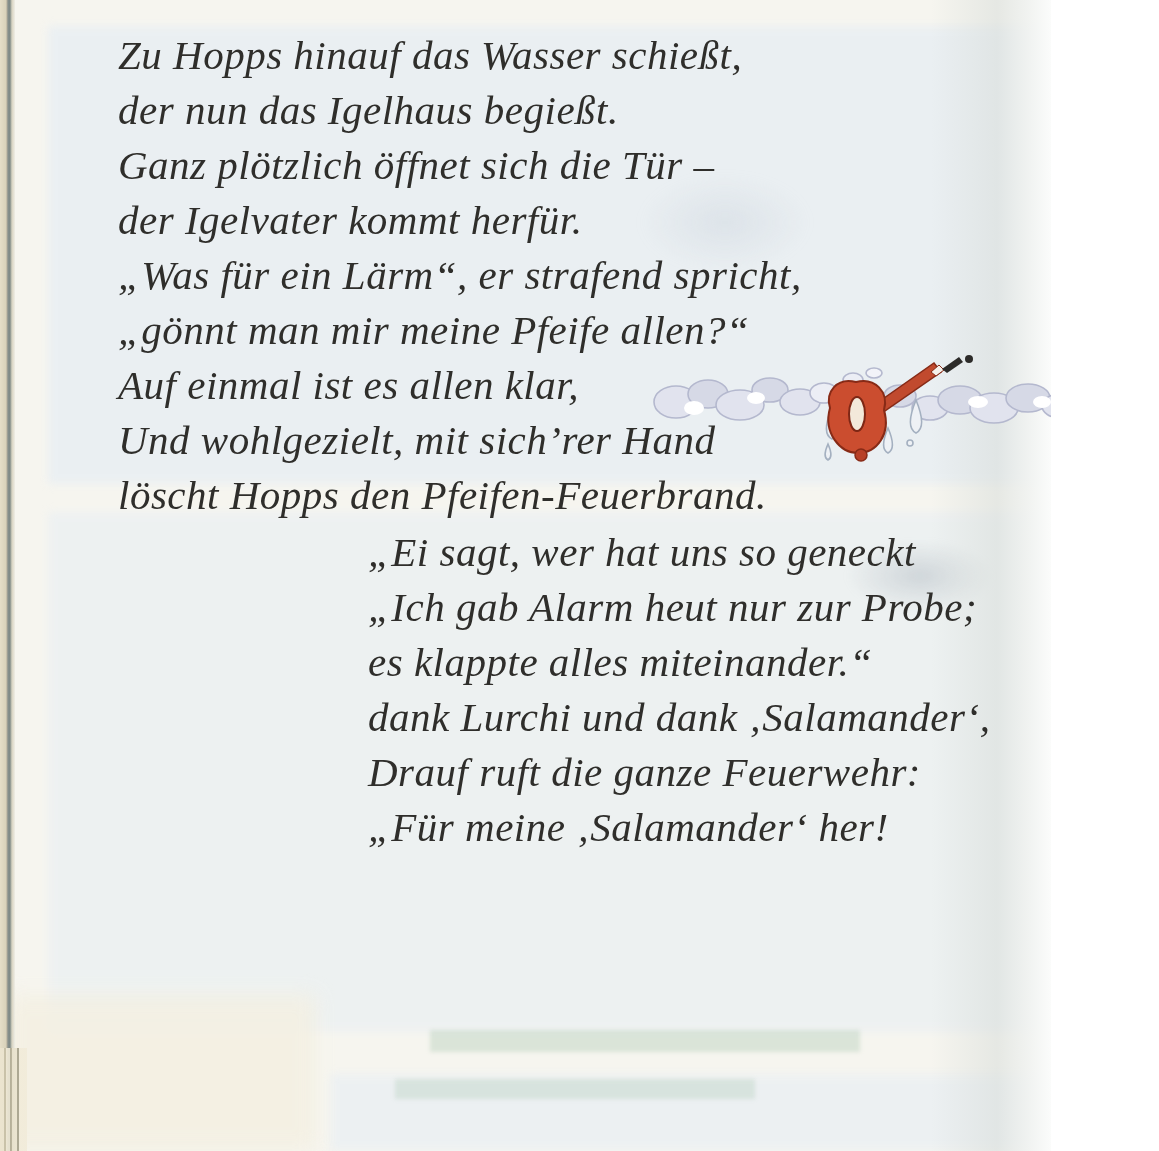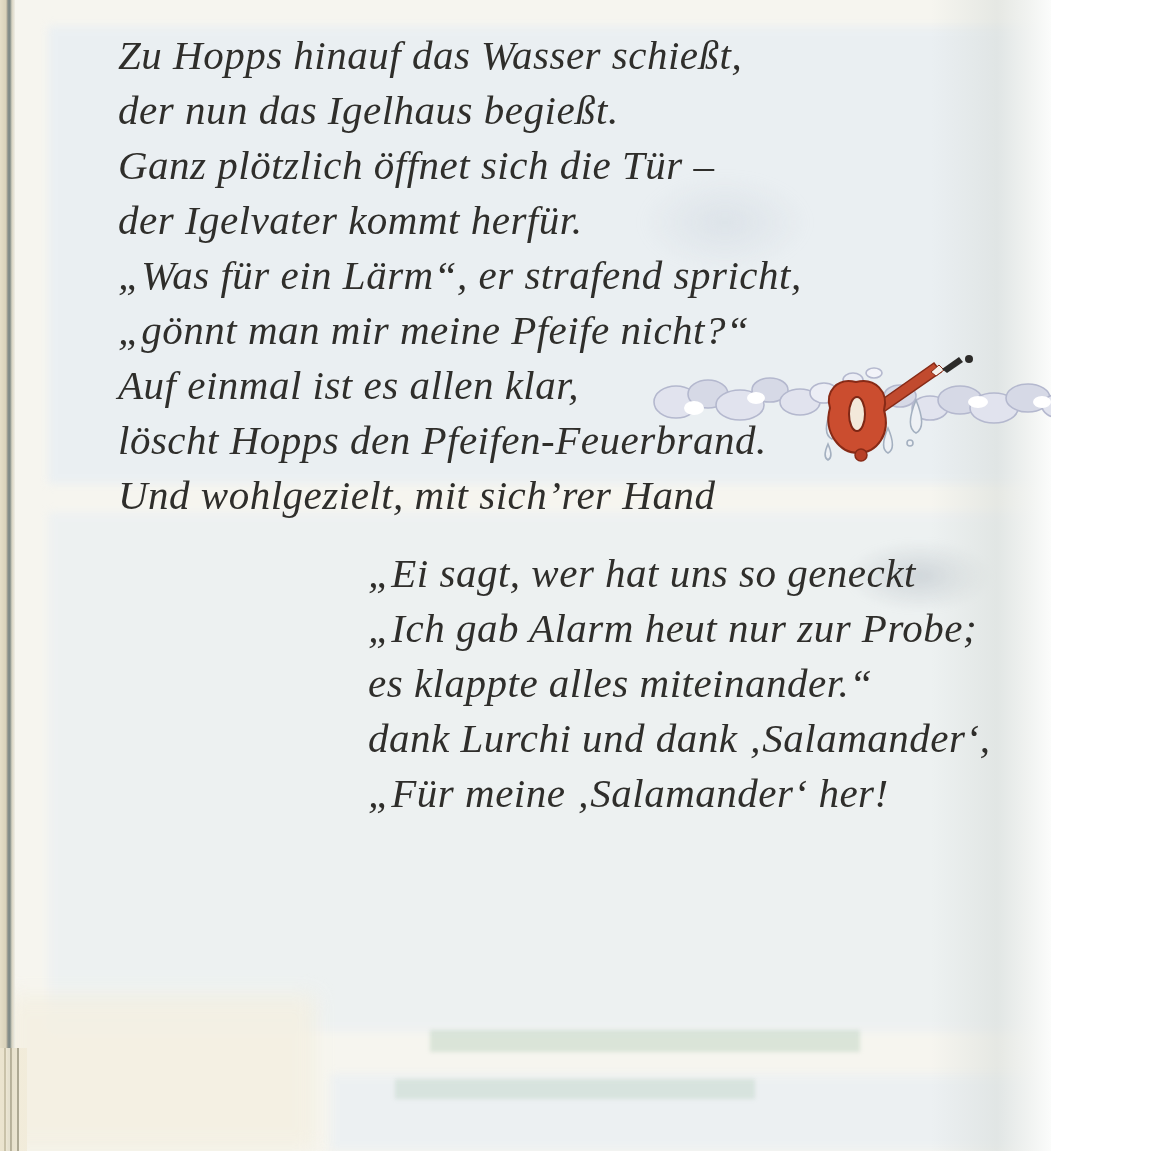--- a/index.html
+++ b/index.html
@@ -52,21 +52,21 @@
   .curl-1{left:1120px;top:166px;width:26px;height:28px;
     border-right:3px solid rgba(110,118,114,.65);transform:rotate(25deg);}
   .curl-2{left:1116px;top:252px;width:30px;height:36px;
     border-right:3px solid rgba(90,98,94,.7);transform:rotate(15deg);}
   .curl-3{left:1124px;top:322px;width:22px;height:30px;
     border-right:3px solid rgba(140,148,144,.55);transform:rotate(20deg);}
   
   .poem{position:absolute;left:118px;top:28px;color:#2f2e2b;
     font-style:italic;font-size:41px;line-height:55px;
     letter-spacing:.5px;white-space:nowrap;}
-  .stanza-2{margin-left:250px;margin-top:23px;}
+  .stanza-2{margin-left:250px;margin-top:2px;}
   .line{height:55px;}
   
   .pipe-illo{position:absolute;left:648px;top:350px;width:450px;height:115px;}
 </style>
 </head>
 <body>
 
 <div class="canvas">
 
   <div class="tint tint-a"></div>
@@ -129,27 +129,28 @@
     </g>
   </svg>
 
   <div class="poem">
     <div class="stanza stanza-1">
       <div class="line">Zu Hopps hinauf das Wasser schießt,</div>
       <div class="line">der nun das Igelhaus begießt.</div>
       <div class="line">Ganz plötzlich öffnet sich die Tür –</div>
       <div class="line">der Igelvater kommt herfür.</div>
       <div class="line">„Was für ein Lärm“, er strafend spricht,</div>
-      <div class="line">„gönnt man mir meine Pfeife nicht?“</div>
+      <div class="line">„gönnt man mir meine Pfeife allen?“</div>
       <div class="line">Auf einmal ist es allen klar,</div>
+      <div class="line">Und wohlgezielt, mit sich’rer Hand</div>
       <div class="line">löscht Hopps den Pfeifen-Feuerbrand.</div>
-      <div class="line">Und wohlgezielt, mit sich’rer Hand</div>
     </div>
     <div class="stanza stanza-2">
       <div class="line">„Ei sagt, wer hat uns so geneckt</div>
       <div class="line">„Ich gab Alarm heut nur zur Probe;</div>
       <div class="line">es klappte alles miteinander.“</div>
       <div class="line">dank Lurchi und dank ‚Salamander‘,</div>
+      <div class="line">Drauf ruft die ganze Feuerwehr:</div>
       <div class="line">„Für meine ‚Salamander‘ her!</div>
     </div>
   </div>
 
 </div>
 
 </body></html>

